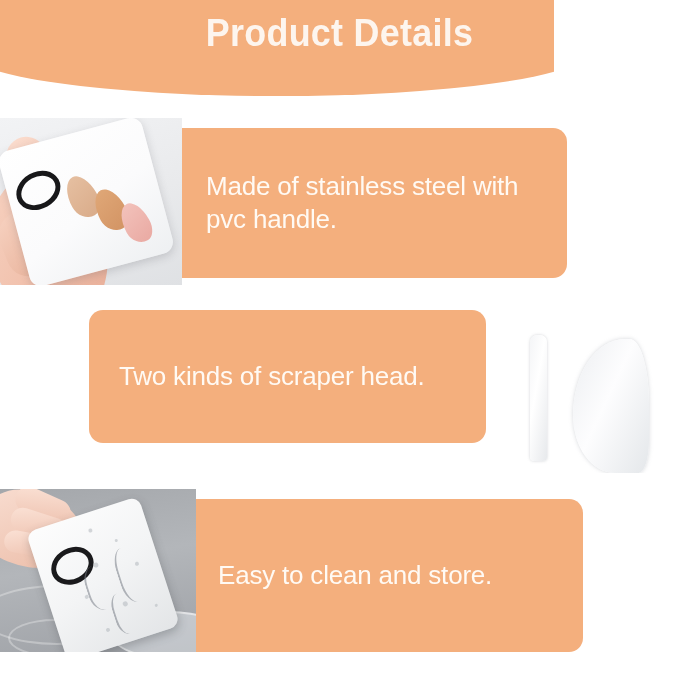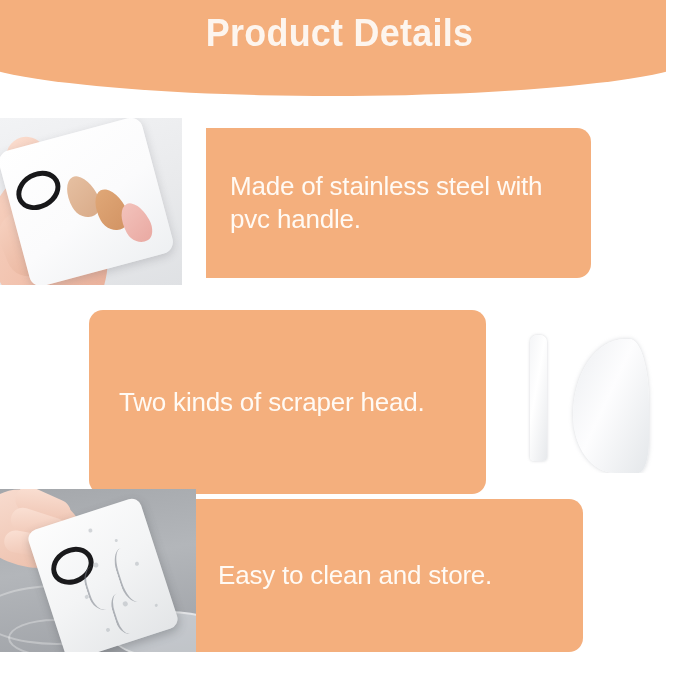--- a/index.html
+++ b/index.html
@@ -12,21 +12,21 @@
     height: 679px;
     position: relative;
     overflow: hidden;
     font-family: "Liberation Sans", sans-serif;
   }
 
   
   .header {
     position: absolute;
     left: 0; top: 0;
-    width: 666px;
+    width: 554px;
     height: 96px;
     overflow: hidden;
   }
   .header-bg {
     position: absolute;
     left: -6%; top: 0;
     width: 112%;
     height: 96px;
     background: #f4af7d;
     border-bottom-left-radius: 50% 44px;
@@ -72,27 +72,26 @@
     left: 0; top: 118px;
     width: 182px; height: 167px;
     background: #edeef0;
   }
   #panel-1 {
     left: 182px; top: 128px;
     width: 385px; height: 150px;
     border-radius: 0 14px 14px 0;
     padding-left: 24px;
     padding-right: 16px;
-    margin-left: 24px;
   }
 
   
   #panel-2 {
     left: 89px; top: 310px;
-    width: 397px; height: 184px;
+    width: 397px; height: 133px;
     border-radius: 14px;
     padding-left: 30px;
     padding-right: 16px;
   }
   #photo-2 {
     left: 505px; top: 308px;
     width: 174px; height: 165px;
     background: #ffffff;
   }
 

